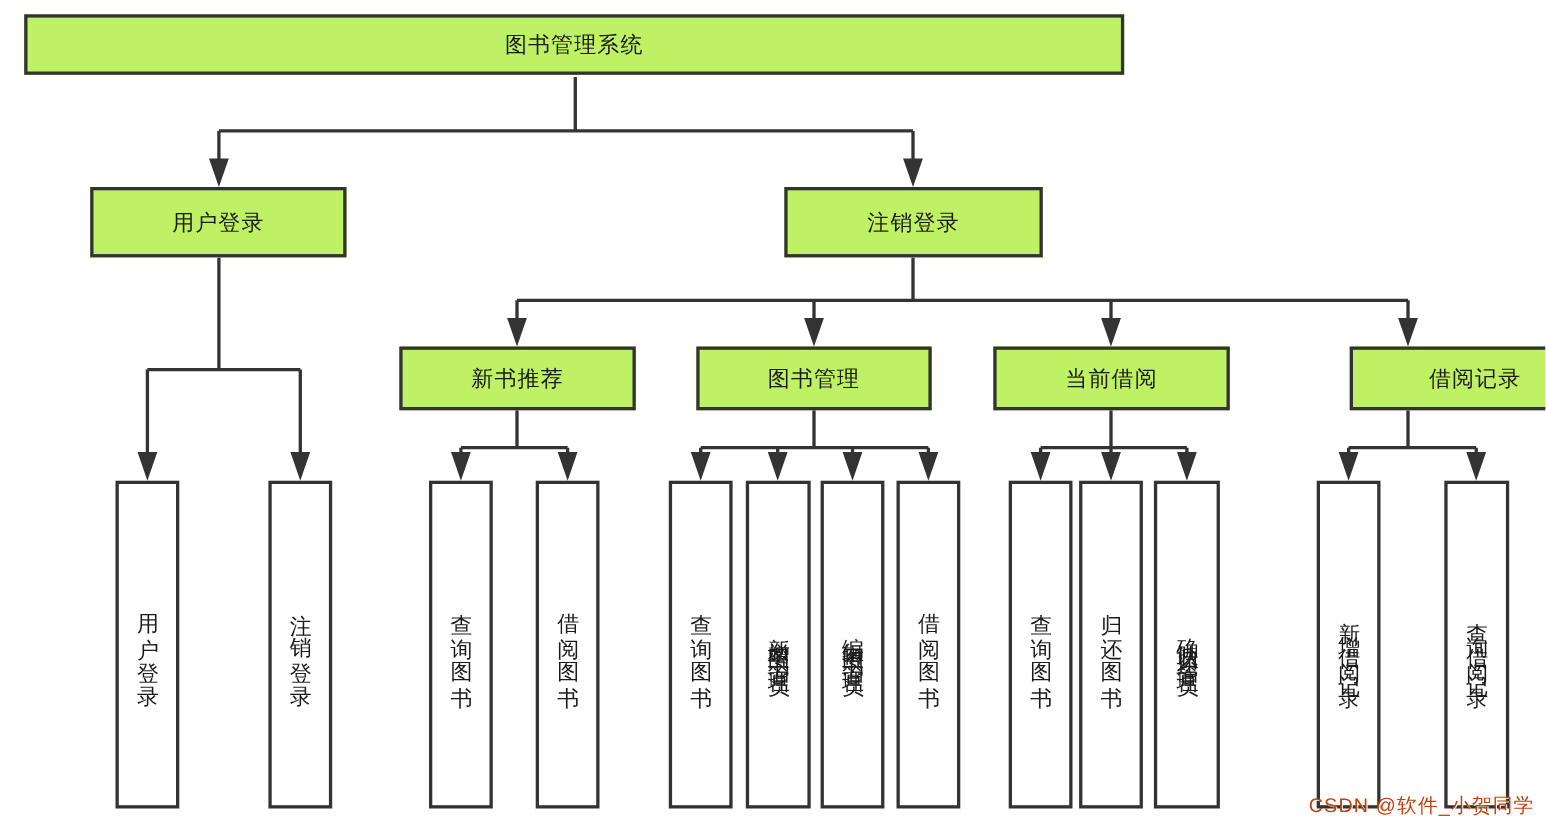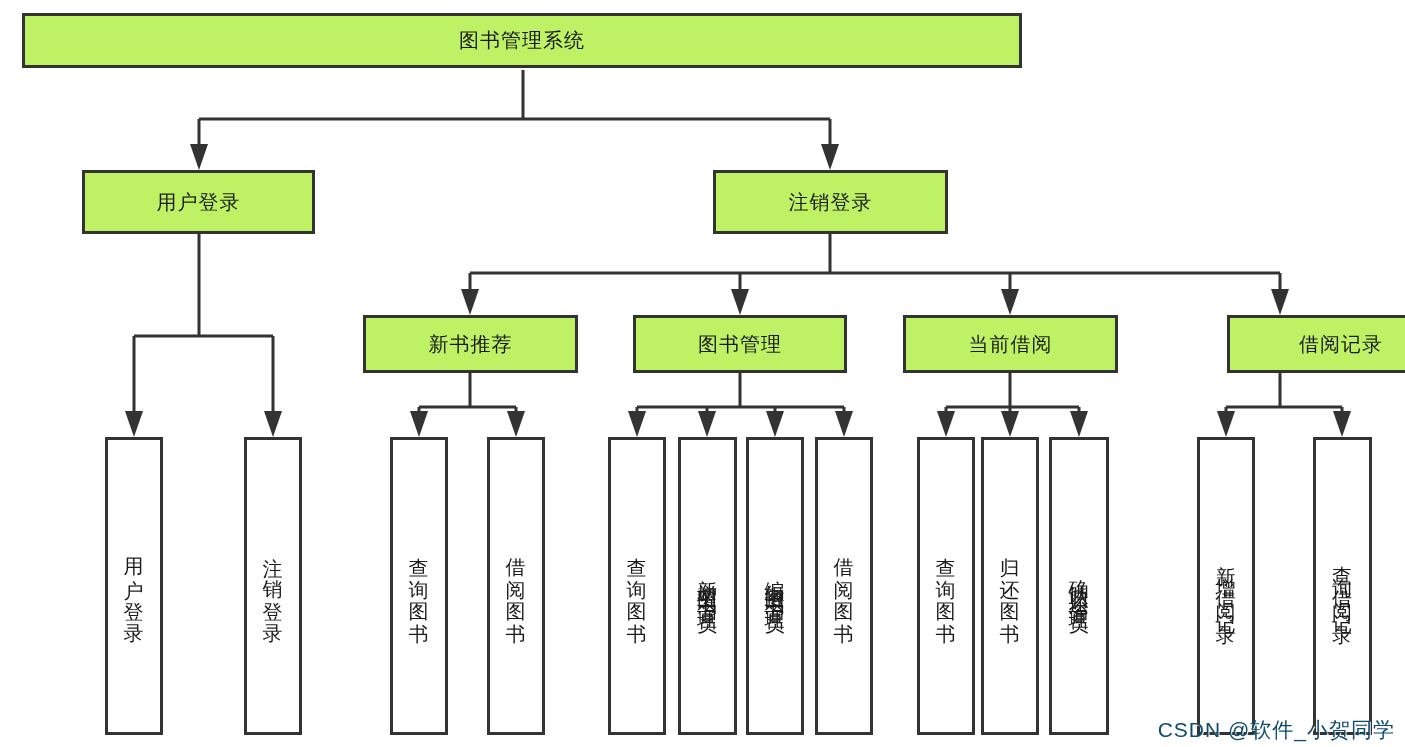--- a/index.html
+++ b/index.html
@@ -24,21 +24,21 @@
   }
   .vbox span {
     writing-mode:vertical-rl; text-orientation:mixed;
     font-size:20px; line-height:1; white-space:nowrap;
   }
   .ls4 { letter-spacing:22px; }
   .ls6 { letter-spacing:12px; }
   .ls9 { letter-spacing:5px;  }
   .watermark {
     position:absolute; right:10px; bottom:3px;
-    font-size:21px; color:#0c4a6e; letter-spacing:1px;
+    font-size:18px; color:#c2410c; letter-spacing:1px;
     text-shadow:1px 1px 0 rgba(255,255,255,0.9);
     white-space:nowrap;
   }
 </style>
 </head>
 <body>
 
 <div class="canvas">
 
   <svg class="connectors" viewBox="0 0 1405 747">

